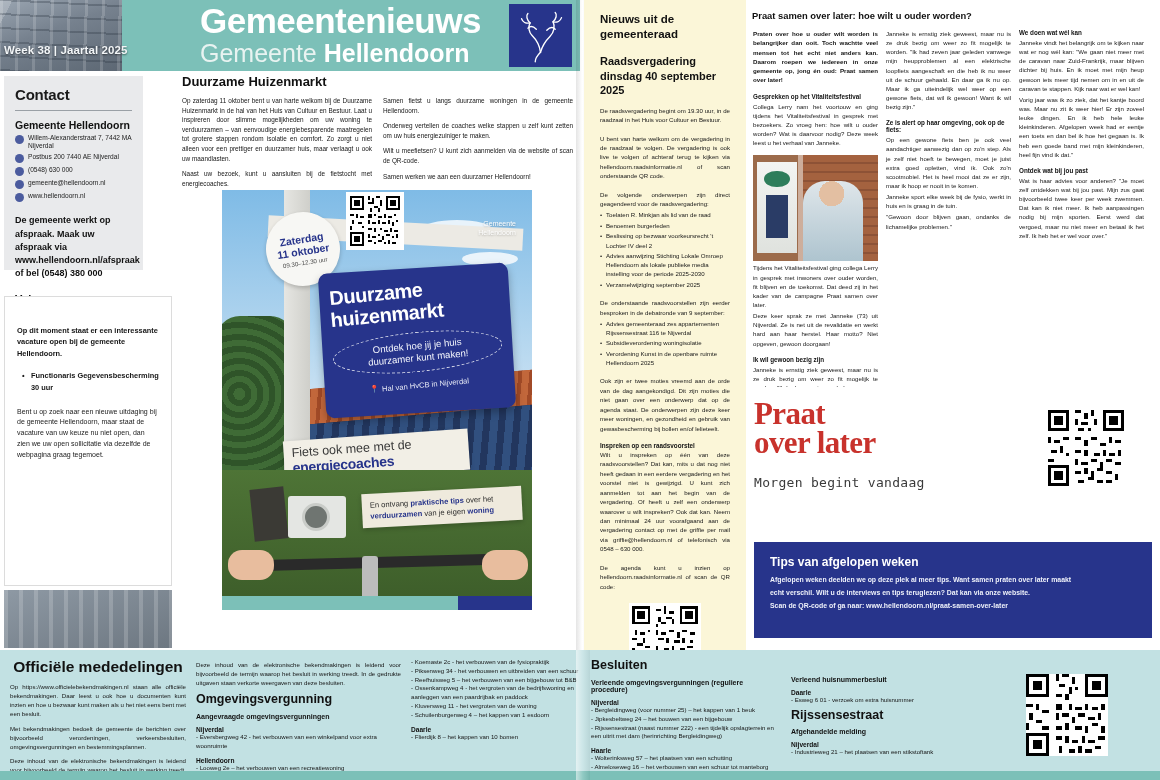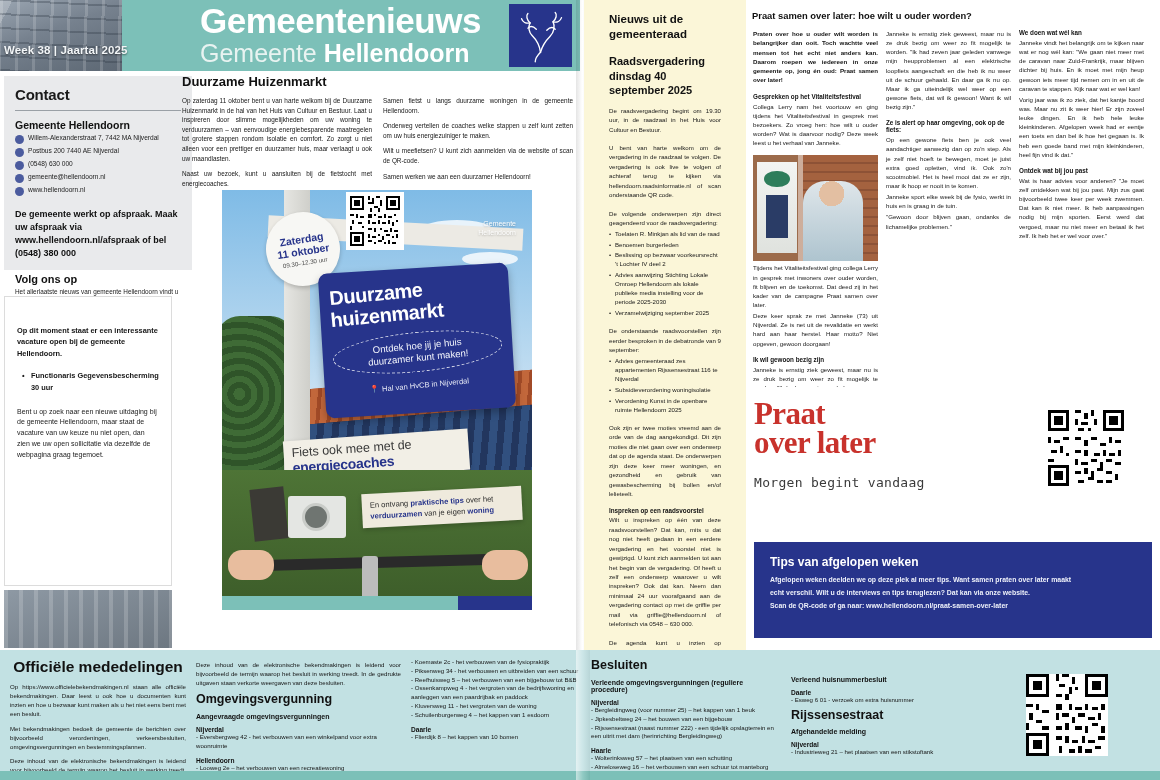--- a/index.html
+++ b/index.html
@@ -34,21 +34,21 @@
     text-shadow: 0 1px 2px rgba(0,0,0,.55); letter-spacing: .1px; white-space: nowrap;
   }
   .masthead { position: absolute; left: 200px; top: 3px; width: 300px; text-align: left; }
   .masthead-title { font-size: 35px; font-weight: 700; color: #ffffff; line-height: 1.02; letter-spacing: -.5px; }
   .masthead-sub { font-size: 25px; color: #e8f3f1; line-height: 1.1; margin-top: 1px; font-weight: 300; }
   .masthead-sub b { font-weight: 700; color: #fff; }
   .logo-box { position: absolute; right: 8px; top: 4px; width: 63px; height: 63px; background: #27348b; }
   .logo-box svg { width: 100%; height: 100%; }
 
   
-  .contact-card { position: absolute; left: 4px; top: 76px; width: 188px; height: 194px; background: #e9eaec; padding: 10px 11px; }
+  .contact-card { position: absolute; left: 4px; top: 76px; width: 139px; height: 194px; background: #e9eaec; padding: 10px 11px; }
   .contact-h { font-size: 15px; font-weight: 700; color: #1a1a1a; letter-spacing: -.2px; }
   .contact-h::after { content:""; display:block; height:1px; background:#9aa0a6; margin-top:7px; }
   .contact-org { font-size: 10.5px; font-weight: 700; margin-top: 8px; color: #111; }
   .c-row { display: flex; align-items: flex-start; gap: 4px; margin-top: 3px; }
   .c-ico { width: 9px; height: 9px; border-radius: 50%; background: #4b5b9e; flex: none; margin-top: 1px; }
   .c-txt { font-size: 6.6px; color: #1b1b1b; line-height: 1.25; }
   .contact-block { font-size: 9px; font-weight: 700; line-height: 1.45; margin-top: 12px; color: #111; }
   .follow-h { font-size: 11px; font-weight: 700; margin-top: 13px; color: #111; }
   .follow-t { font-size: 6.4px; line-height: 1.3; margin-top: 3px; color: #1b1b1b; }
   .socials { display: flex; gap: 4px; margin-top: 5px; }
@@ -116,21 +116,21 @@
   .handlebar { position: absolute; left: 18px; bottom: 42px; width: 270px; height: 11px; background: #2a2a2a; border-radius: 6px; transform: rotate(-1.5deg); }
   .stem { position: absolute; left: 140px; bottom: 6px; width: 16px; height: 48px; background: #bcbcbc; border-radius: 3px; }
   .hand { position: absolute; bottom: 30px; width: 46px; height: 30px; background: #e8bd9e; border-radius: 14px; }
   .ac-unit { position: absolute; left: 66px; bottom: 72px; width: 58px; height: 42px; background: #e4e6e3; border-radius: 3px; }
   .ac-fan { position: absolute; left: 14px; top: 7px; width: 28px; height: 28px; border-radius: 50%; background: #6f7571; border: 3px solid #c9ccc8; }
   .panel-door { position: absolute; left: 30px; bottom: 70px; width: 34px; height: 52px; background: #3b3a35; transform: rotate(-6deg); }
   .poster-foot { position: absolute; left: 0; bottom: 0; width: 100%; height: 14px; background: #7cc0b8; }
   .poster-foot i { position: absolute; right: 0; top: 0; width: 74px; height: 14px; background: #27348b; }
 
   
-  .mid-col { position: absolute; left: 584px; top: 0; width: 162px; height: 650px; background: #fbf6d8; padding: 12px 25px; }
+  .mid-col { position: absolute; left: 584px; top: 0; width: 162px; height: 650px; background: #fbf6d8; padding: 12px 16px; }
   .mid-h1 { font-size: 11.5px; font-weight: 700; line-height: 1.28; color: #111; }
   .mid-h2 { font-size: 11px; font-weight: 700; line-height: 1.28; color: #111; margin-top: 13px; }
   .mid-p { font-size: 6.1px; line-height: 1.55; text-align: justify; color: #181818; margin-top: 9px; }
   .mid-sub { font-size: 6.3px; font-weight: 700; margin-top: 9px; color: #111; }
   .mid-li { font-size: 6.1px; line-height: 1.5; color: #181818; padding-left: 6px; position: relative; margin-top: 1.5px; }
   .mid-li::before { content: "•"; position: absolute; left: 0; }
   .mid-qr { width: 72px; height: 72px; margin: 12px auto 0; background: #fff; padding: 3px; }
 
   
   .right-page { position: absolute; left: 748px; top: 0; width: 412px; height: 650px; background: #fff; padding: 6px 4px 0 2px; }

